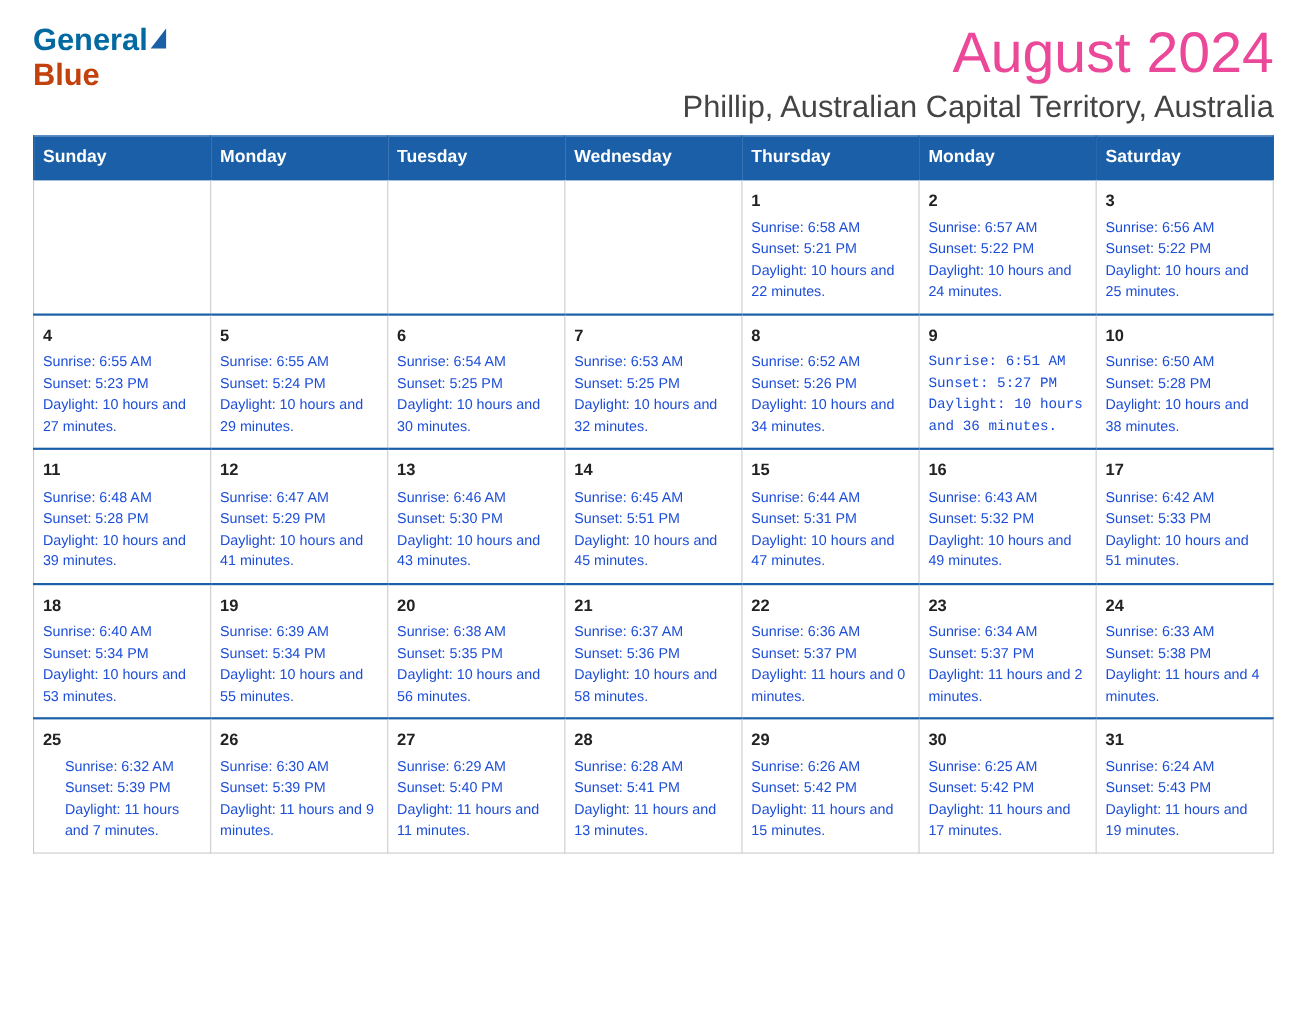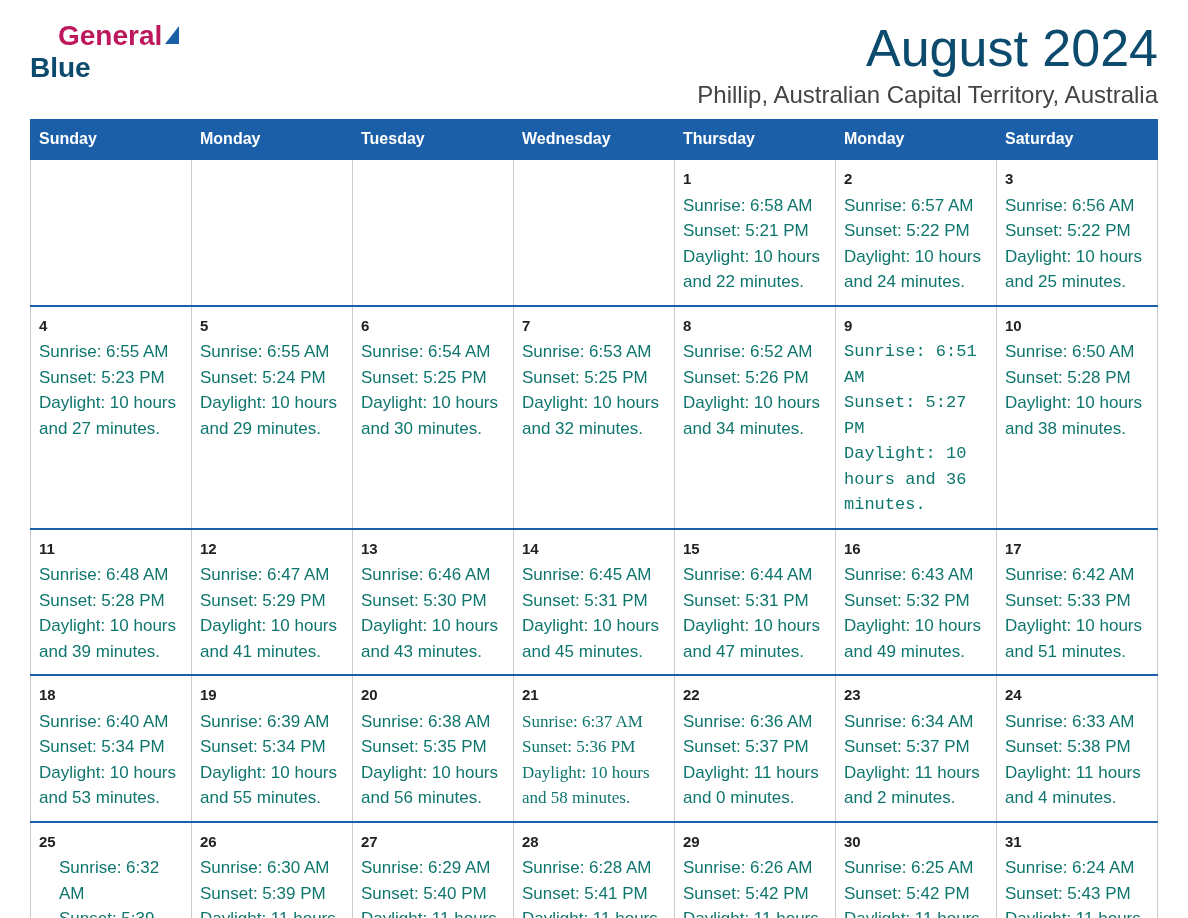--- a/index.html
+++ b/index.html
@@ -18,51 +18,50 @@
       margin-bottom: 10px;
     }
     .logo {
       display: flex;
       flex-direction: column;
       align-items: flex-start;
     }
     .logo-general {
       font-size: 28px;
       font-weight: bold;
-      color: #be185d;
+      color: #0369a1;
       display: flex;
       align-items: center;
-      margin-left: 28px;
     }
     .logo-arrow {
       display: inline-block;
       width: 0;
       height: 0;
       border-left: 14px solid transparent;
       border-bottom: 18px solid #1a5fa8;
       margin-left: 3px;
       margin-bottom: 2px;
     }
     .logo-blue {
       font-size: 28px;
       font-weight: bold;
-      color: #0c4a6e;
+      color: #c2410c;
     }
     .title-area {
       text-align: right;
     }
     .month-title {
       font-size: 52px;
       font-weight: normal;
-      color: #0c4a6e;
+      color: #ec4899;
       line-height: 1.1;
       text-align: right;
     }
     .location-title {
-      font-size: 24px;
+      font-size: 28px;
       color: #444;
       margin-top: 4px;
     }
     .calendar {
       width: 100%;
       border-collapse: collapse;
       margin-top: 10px;
       border-radius: 12px;
     }
     .calendar th {
@@ -87,22 +86,22 @@
     .calendar td.empty {
       background: #fff;
     }
     .day-number {
       font-size: 15px;
       font-weight: bold;
       margin-bottom: 2px;
       display: block;
     }
     .day-info {
-      font-size: 17px;
-      color: #0f766e;
+      font-size: 13px;
+      color: #1d4ed8;
       line-height: 1.5;
     }
     .calendar tr td {
       border-top: 2px solid #1a5fa8;
     }
   </style>
 </head>
 <body>
 
 <div class="header-area">
@@ -215,21 +214,21 @@
         </td>
         <td>
           <span class="day-number">13</span>
           <div class="day-info" style="white-space: pre-line;">Sunrise: 6:46 AM
 Sunset: 5:30 PM
 Daylight: 10 hours and 43 minutes.</div>
         </td>
         <td>
           <span class="day-number">14</span>
           <div class="day-info" style="white-space: pre-line;">Sunrise: 6:45 AM
-Sunset: 5:31 PM
+Sunset: 5:51 PM
 Daylight: 10 hours and 45 minutes.</div>
         </td>
         <td>
           <span class="day-number">15</span>
           <div class="day-info" style="white-space: pre-line;">Sunrise: 6:44 AM
 Sunset: 5:31 PM
 Daylight: 10 hours and 47 minutes.</div>
         </td>
         <td>
           <span class="day-number">16</span>
@@ -258,21 +257,21 @@
 Daylight: 10 hours and 55 minutes.</div>
         </td>
         <td>
           <span class="day-number">20</span>
           <div class="day-info" style="white-space: pre-line;">Sunrise: 6:38 AM
 Sunset: 5:35 PM
 Daylight: 10 hours and 56 minutes.</div>
         </td>
         <td>
           <span class="day-number">21</span>
-          <div class="day-info" style="white-space: pre-line; font-family: Liberation Serif, serif;">Sunrise: 6:37 AM
+          <div class="day-info" style="white-space: pre-line;">Sunrise: 6:37 AM
 Sunset: 5:36 PM
 Daylight: 10 hours and 58 minutes.</div>
         </td>
         <td>
           <span class="day-number">22</span>
           <div class="day-info" style="white-space: pre-line;">Sunrise: 6:36 AM
 Sunset: 5:37 PM
 Daylight: 11 hours and 0 minutes.</div>
         </td>
         <td>

